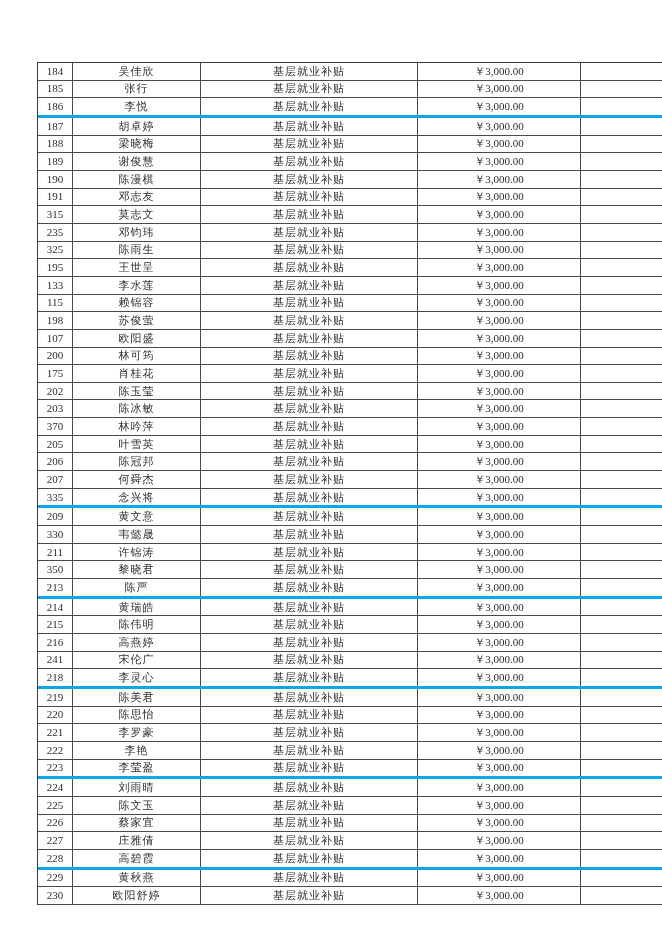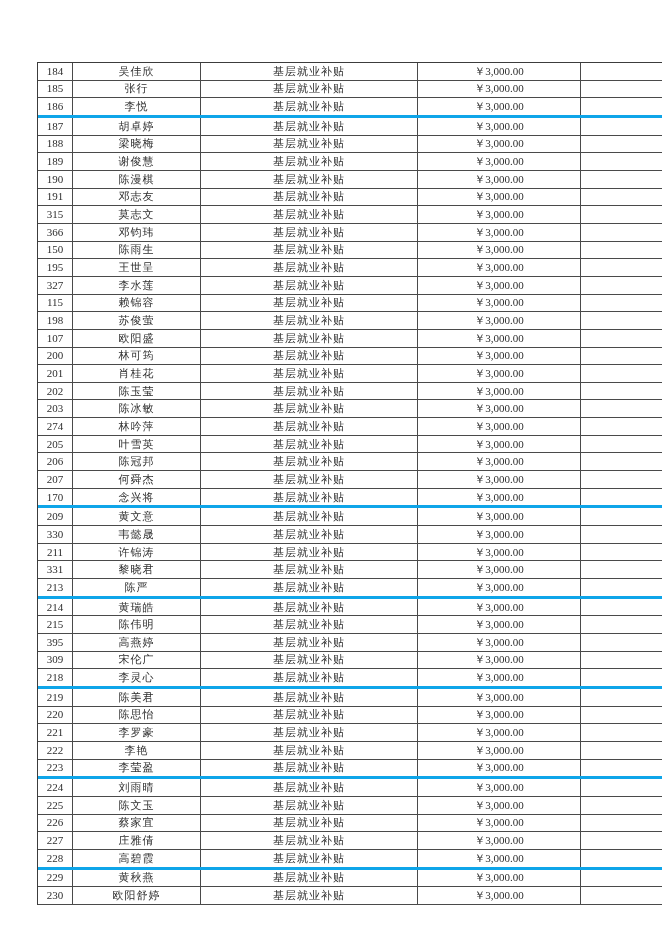--- a/index.html
+++ b/index.html
@@ -110,39 +110,39 @@
         <div class="cell c-item">基层就业补贴</div>
         <div class="cell c-amount">￥3,000.00</div>
       </div>
       <div class="row">
         <div class="cell c-seq">315</div>
         <div class="cell c-name">莫志文</div>
         <div class="cell c-item">基层就业补贴</div>
         <div class="cell c-amount">￥3,000.00</div>
       </div>
       <div class="row">
-        <div class="cell c-seq">366</div>
+        <div class="cell c-seq">235</div>
         <div class="cell c-name">邓钧玮</div>
         <div class="cell c-item">基层就业补贴</div>
         <div class="cell c-amount">￥3,000.00</div>
       </div>
       <div class="row">
-        <div class="cell c-seq">150</div>
+        <div class="cell c-seq">325</div>
         <div class="cell c-name">陈雨生</div>
         <div class="cell c-item">基层就业补贴</div>
         <div class="cell c-amount">￥3,000.00</div>
       </div>
       <div class="row">
         <div class="cell c-seq">195</div>
         <div class="cell c-name">王世呈</div>
         <div class="cell c-item">基层就业补贴</div>
         <div class="cell c-amount">￥3,000.00</div>
       </div>
       <div class="row">
-        <div class="cell c-seq">327</div>
+        <div class="cell c-seq">133</div>
         <div class="cell c-name">李水莲</div>
         <div class="cell c-item">基层就业补贴</div>
         <div class="cell c-amount">￥3,000.00</div>
       </div>
       <div class="row">
         <div class="cell c-seq">115</div>
         <div class="cell c-name">赖锦容</div>
         <div class="cell c-item">基层就业补贴</div>
         <div class="cell c-amount">￥3,000.00</div>
       </div>
@@ -158,39 +158,39 @@
         <div class="cell c-item">基层就业补贴</div>
         <div class="cell c-amount">￥3,000.00</div>
       </div>
       <div class="row">
         <div class="cell c-seq">200</div>
         <div class="cell c-name">林可筠</div>
         <div class="cell c-item">基层就业补贴</div>
         <div class="cell c-amount">￥3,000.00</div>
       </div>
       <div class="row">
-        <div class="cell c-seq">201</div>
+        <div class="cell c-seq">175</div>
         <div class="cell c-name">肖桂花</div>
         <div class="cell c-item">基层就业补贴</div>
         <div class="cell c-amount">￥3,000.00</div>
       </div>
       <div class="row">
         <div class="cell c-seq">202</div>
         <div class="cell c-name">陈玉莹</div>
         <div class="cell c-item">基层就业补贴</div>
         <div class="cell c-amount">￥3,000.00</div>
       </div>
       <div class="row">
         <div class="cell c-seq">203</div>
         <div class="cell c-name">陈冰敏</div>
         <div class="cell c-item">基层就业补贴</div>
         <div class="cell c-amount">￥3,000.00</div>
       </div>
       <div class="row">
-        <div class="cell c-seq">274</div>
+        <div class="cell c-seq">370</div>
         <div class="cell c-name">林吟萍</div>
         <div class="cell c-item">基层就业补贴</div>
         <div class="cell c-amount">￥3,000.00</div>
       </div>
       <div class="row">
         <div class="cell c-seq">205</div>
         <div class="cell c-name">叶雪英</div>
         <div class="cell c-item">基层就业补贴</div>
         <div class="cell c-amount">￥3,000.00</div>
       </div>
@@ -200,21 +200,21 @@
         <div class="cell c-item">基层就业补贴</div>
         <div class="cell c-amount">￥3,000.00</div>
       </div>
       <div class="row">
         <div class="cell c-seq">207</div>
         <div class="cell c-name">何舜杰</div>
         <div class="cell c-item">基层就业补贴</div>
         <div class="cell c-amount">￥3,000.00</div>
       </div>
       <div class="row thick">
-        <div class="cell c-seq">170</div>
+        <div class="cell c-seq">335</div>
         <div class="cell c-name">念兴将</div>
         <div class="cell c-item">基层就业补贴</div>
         <div class="cell c-amount">￥3,000.00</div>
       </div>
       <div class="row">
         <div class="cell c-seq">209</div>
         <div class="cell c-name">黄文意</div>
         <div class="cell c-item">基层就业补贴</div>
         <div class="cell c-amount">￥3,000.00</div>
       </div>
@@ -224,21 +224,21 @@
         <div class="cell c-item">基层就业补贴</div>
         <div class="cell c-amount">￥3,000.00</div>
       </div>
       <div class="row">
         <div class="cell c-seq">211</div>
         <div class="cell c-name">许锦涛</div>
         <div class="cell c-item">基层就业补贴</div>
         <div class="cell c-amount">￥3,000.00</div>
       </div>
       <div class="row">
-        <div class="cell c-seq">331</div>
+        <div class="cell c-seq">350</div>
         <div class="cell c-name">黎晓君</div>
         <div class="cell c-item">基层就业补贴</div>
         <div class="cell c-amount">￥3,000.00</div>
       </div>
       <div class="row thick">
         <div class="cell c-seq">213</div>
         <div class="cell c-name">陈严</div>
         <div class="cell c-item">基层就业补贴</div>
         <div class="cell c-amount">￥3,000.00</div>
       </div>
@@ -248,27 +248,27 @@
         <div class="cell c-item">基层就业补贴</div>
         <div class="cell c-amount">￥3,000.00</div>
       </div>
       <div class="row">
         <div class="cell c-seq">215</div>
         <div class="cell c-name">陈伟明</div>
         <div class="cell c-item">基层就业补贴</div>
         <div class="cell c-amount">￥3,000.00</div>
       </div>
       <div class="row">
-        <div class="cell c-seq">395</div>
+        <div class="cell c-seq">216</div>
         <div class="cell c-name">高燕婷</div>
         <div class="cell c-item">基层就业补贴</div>
         <div class="cell c-amount">￥3,000.00</div>
       </div>
       <div class="row">
-        <div class="cell c-seq">309</div>
+        <div class="cell c-seq">241</div>
         <div class="cell c-name">宋伦广</div>
         <div class="cell c-item">基层就业补贴</div>
         <div class="cell c-amount">￥3,000.00</div>
       </div>
       <div class="row thick">
         <div class="cell c-seq">218</div>
         <div class="cell c-name">李灵心</div>
         <div class="cell c-item">基层就业补贴</div>
         <div class="cell c-amount">￥3,000.00</div>
       </div>

